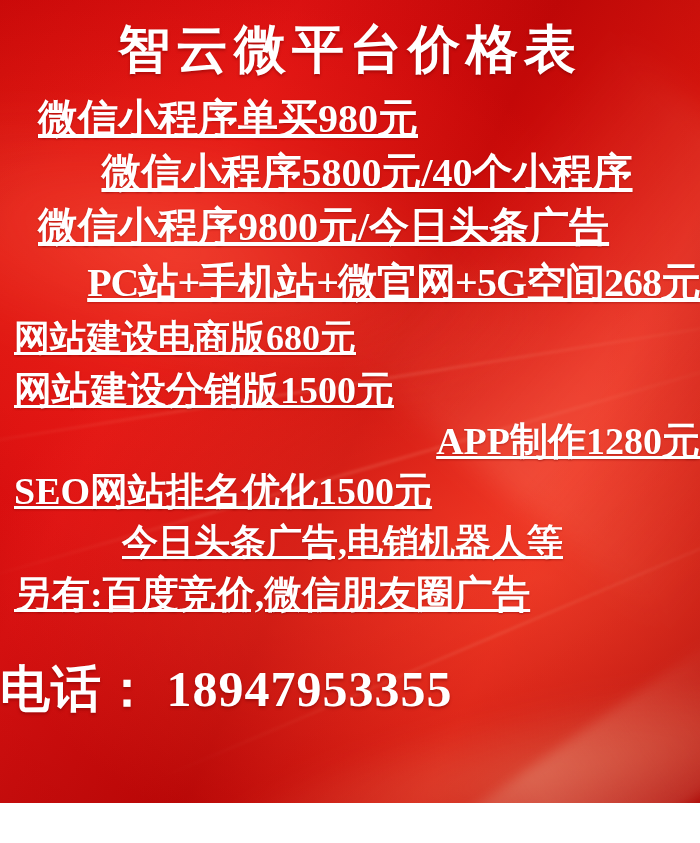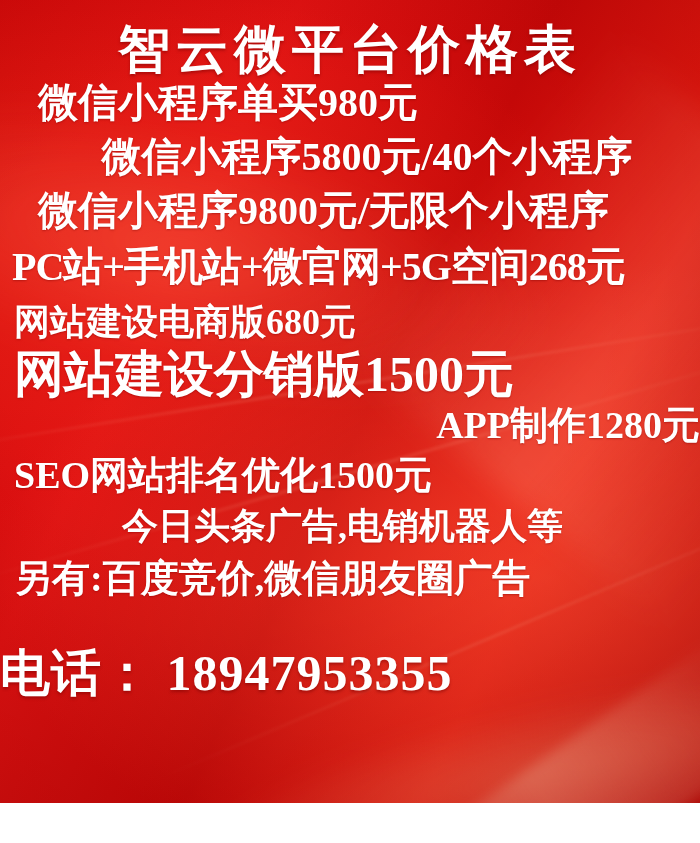--- a/index.html
+++ b/index.html
@@ -61,38 +61,40 @@
     font-size: 52px;
     line-height: 1;
     text-align: center;
     letter-spacing: 6px;
     padding-top: 24px;
     white-space: nowrap;
     text-shadow: 0 2px 3px rgba(110,0,0,0.45);
   }
 
   .lines {
+    margin-top: 16px;
     padding-left: 10px;
+    text-decoration: underline;
   }
 
   .line {
     font-family: "Liberation Serif", "DejaVu Serif", serif;
     font-weight: 700;
     color: #ffffff;
     white-space: nowrap;
     text-shadow: 0 1px 2px rgba(120,0,0,0.40);
   }
 
   
   .l0 { font-size: 40px; line-height: 54px; padding-left: 28px; }
   .l1 { font-size: 40px; line-height: 54px; padding-left: 24px; text-align: center; }
   .l2 { font-size: 40px; line-height: 54px; padding-left: 28px; }
-  .l3 { font-size: 40px; line-height: 58px; padding-left: 2px; letter-spacing: -1px; }
+  .l3 { font-size: 40px; line-height: 58px; padding-left: 2px; letter-spacing: -1px; text-align: right; }
   .l4 { font-size: 36px; line-height: 52px; padding-left: 4px; }
-  .l5 { font-size: 50px; line-height: 52px; padding-left: 4px; }
+  .l5 { font-size: 38px; line-height: 52px; padding-left: 4px; }
   .l6 { font-size: 38px; line-height: 52px; padding-left: 4px; }
   .l7 { font-size: 38px; line-height: 50px; padding-left: 4px; text-align: right; }
   .l8 { font-size: 38px; line-height: 50px; padding-left: 4px; }
   .l9 { font-size: 38px; line-height: 52px; padding-left: 4px; }
   .l10 { font-size: 36px; line-height: 52px; padding-left: 112px; }
 
   .phone {
     font-family: "Liberation Serif", "DejaVu Serif", serif;
     font-weight: 700;
     font-size: 50px;
@@ -116,21 +118,21 @@
   <div class="ribbon r6"></div>
   <div class="ribbon r7"></div>
   <div class="vignette"></div>
 
   <div class="content">
     <div class="title">智云微平台价格表</div>
 
     <div class="lines">
       <div class="line l0">微信小程序单买980元</div>
       <div class="line l1">微信小程序5800元/40个小程序</div>
-      <div class="line l2">微信小程序9800元/无限个小程序</div>
+      <div class="line l2">微信小程序9800元/今日头条广告</div>
       <div class="line l3">PC站+手机站+微官网+5G空间268元</div>
       <div class="line l4">网站建设电商版680元</div>
       <div class="line l5">网站建设分销版1500元</div>
       <div class="line l7">APP制作1280元</div>
       <div class="line l8">SEO网站排名优化1500元</div>
       <div class="line l10">今日头条广告,电销机器人等</div>
       <div class="line l9">另有:百度竞价,微信朋友圈广告</div>
     </div>
 
     <div class="phone">电话： 18947953355</div>

